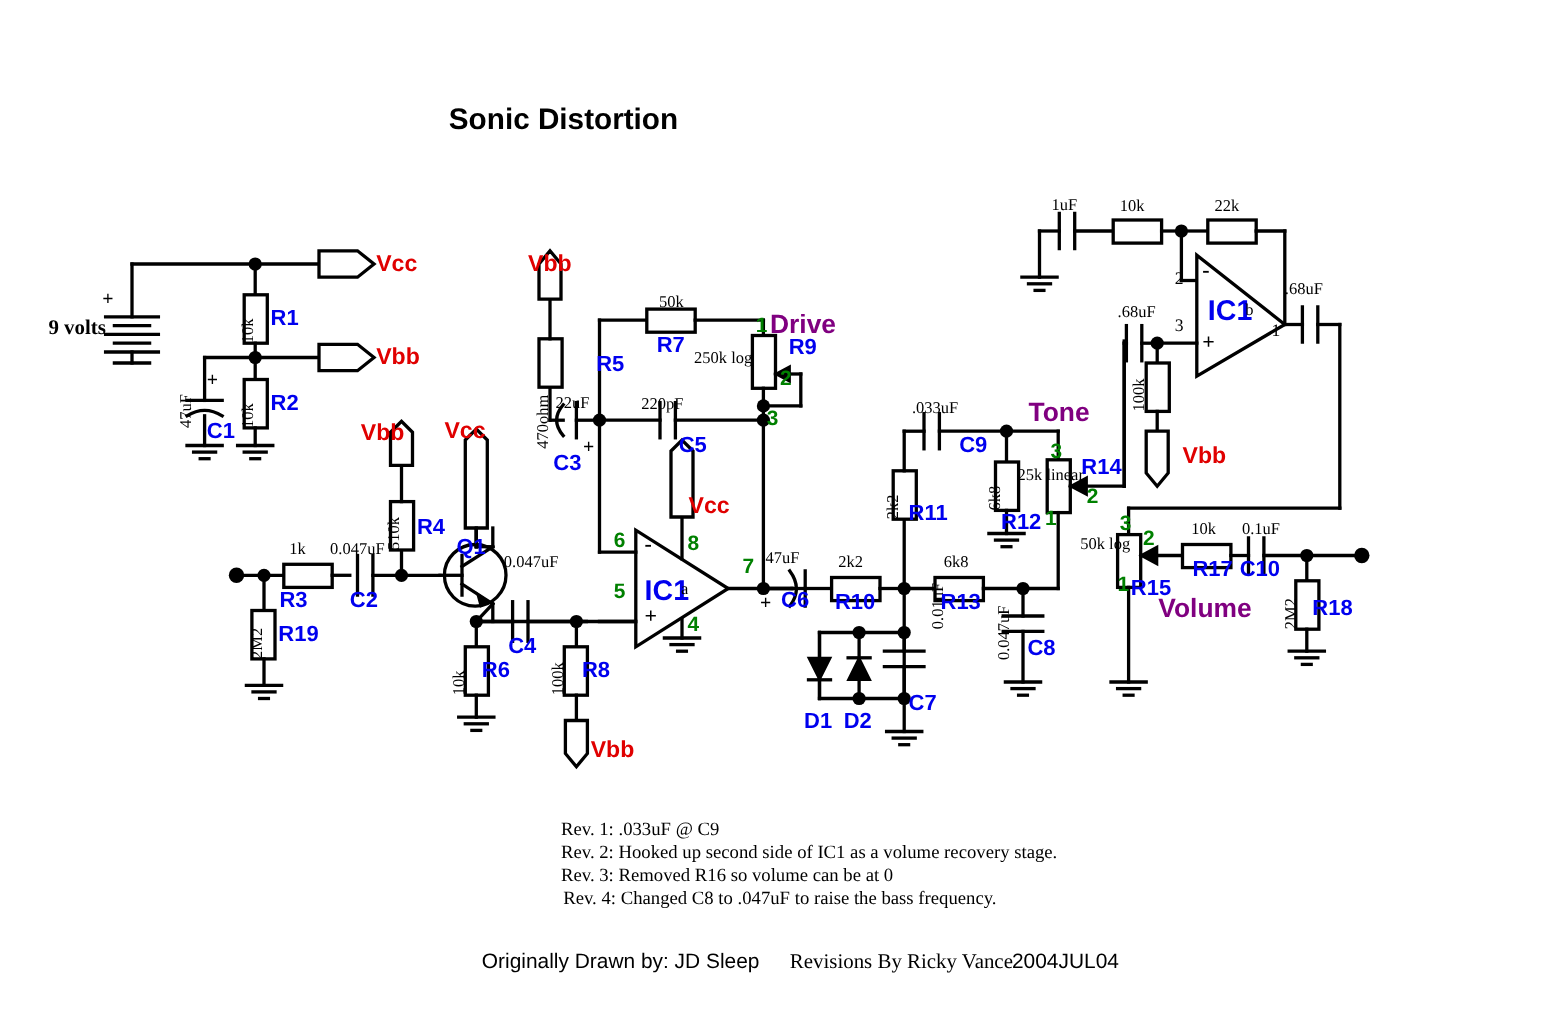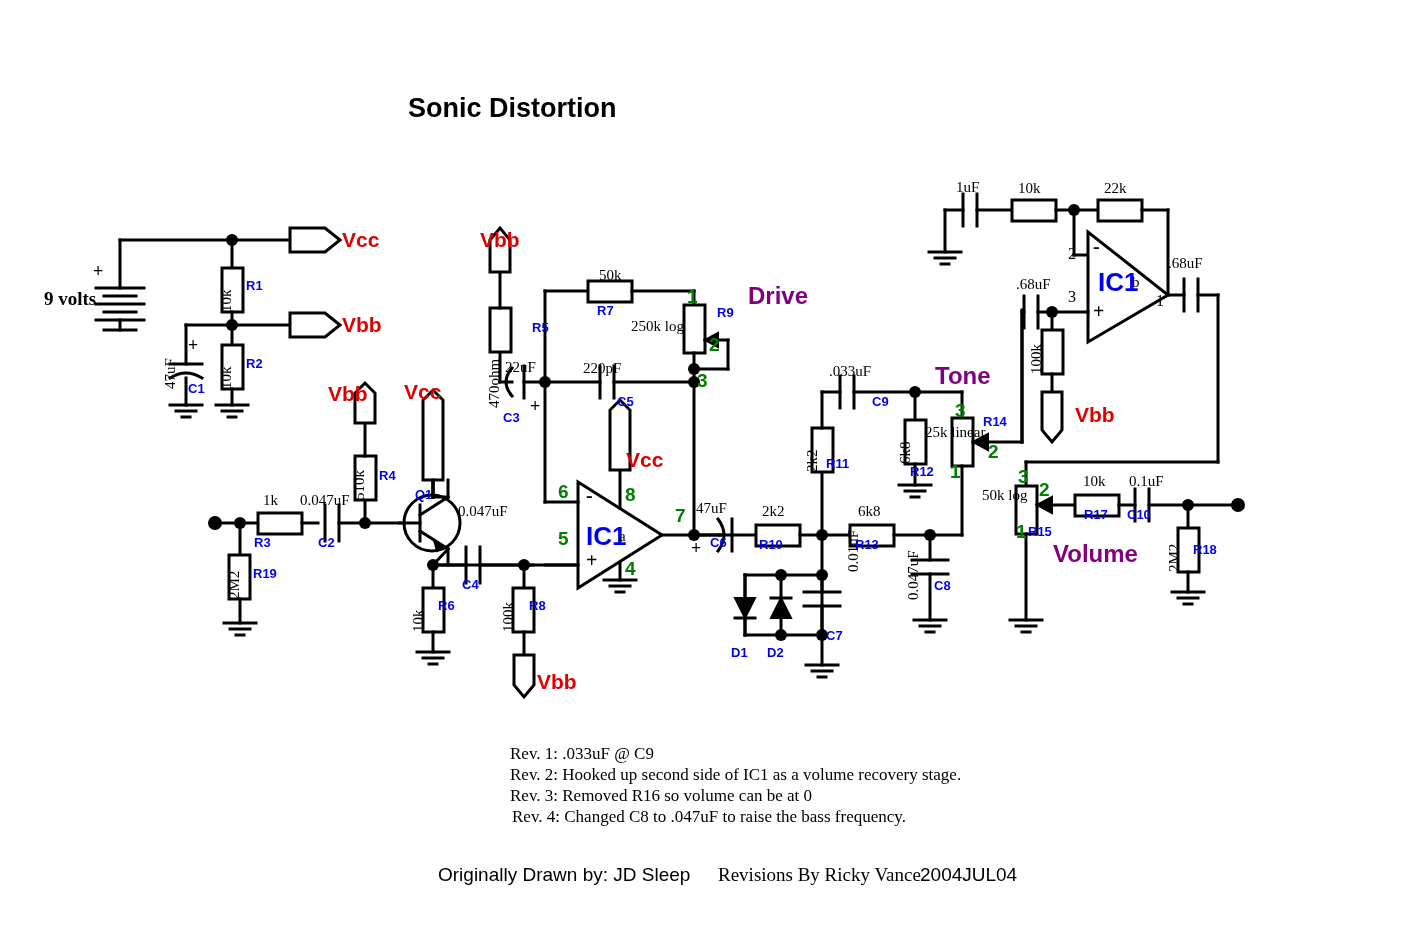--- a/index.html
+++ b/index.html
@@ -3,21 +3,21 @@
 <meta charset="utf-8">
 <style>
   html,body{margin:0;padding:0;background:#fff;}
   #root{position:relative;width:1404px;height:933px;background:#e5e5e5;
         font-family:"Liberation Serif",serif;overflow:hidden;}
   #svgwrap{position:absolute;left:0;top:0;width:1404px;height:933px;}
   .ttl{position:absolute;font-family:"Liberation Sans",sans-serif;font-weight:bold;
        font-size:27px;color:#000;white-space:nowrap;}
   .lbl{position:absolute;white-space:nowrap;color:#000;font-size:15px;
        font-family:"Liberation Serif",serif;}
-  .ref{position:absolute;white-space:nowrap;color:#0000ee;font-size:13px;font-weight:bold;
+  .ref{position:absolute;white-space:nowrap;color:#0000ee;font-size:20px;font-weight:bold;
        font-family:"Liberation Sans",sans-serif;}
   .pin{position:absolute;white-space:nowrap;color:#008000;font-size:19px;font-weight:bold;
        font-family:"Liberation Sans",sans-serif;}
   .net{position:absolute;white-space:nowrap;color:#e00000;font-size:21px;font-weight:bold;
        font-family:"Liberation Sans",sans-serif;}
   .ctl{position:absolute;white-space:nowrap;color:#800080;font-size:24px;font-weight:bold;
        font-family:"Liberation Sans",sans-serif;}
   .icn{position:absolute;white-space:nowrap;color:#0000ee;font-size:26px;font-weight:bold;
        font-family:"Liberation Sans",sans-serif;}
   .icsub{position:absolute;white-space:nowrap;color:#000;font-size:15px;
@@ -366,31 +366,31 @@
   <div class="lbl vert" style="left:410px;top:632px;">10k</div>
   <div class="ref" style="left:438px;top:598px;">R6</div>
   <div class="lbl" style="left:458px;top:503px;">0.047uF</div>
   <div class="ref" style="left:462px;top:577px;">C4</div>
   <div class="lbl vert" style="left:500px;top:632px;">100k</div>
   <div class="ref" style="left:529px;top:598px;">R8</div>
   <div class="net" style="left:537px;top:670px;">Vbb</div>
 
   <div class="net" style="left:480px;top:228px;">Vbb</div>
   <div class="lbl vert" style="left:486px;top:408px;">470ohm</div>
-  <div class="ref" style="left:532px;top:320px;">R5</div>
+  <div class="ref" style="left:514px;top:320px;padding-left:28px;">R5</div>
   <div class="lbl" style="left:505px;top:359px;">22uF</div>
   <div class="lbl" style="left:530px;top:396px;font-weight:bold;font-size:18px;">+</div>
   <div class="ref" style="left:503px;top:410px;">C3</div>
 
   <div class="lbl" style="left:599px;top:267px;">50k</div>
   <div class="ref" style="left:597px;top:303px;">R7</div>
   <div class="lbl" style="left:583px;top:360px;">220pF</div>
   <div class="ref" style="left:617px;top:394px;">C5</div>
 
-  <div class="ctl" style="left:700px;top:282px;margin-left:48px;">Drive</div>
+  <div class="ctl" style="left:700px;top:282px;">Drive</div>
   <div class="pin" style="left:687px;top:286px;">1</div>
   <div class="pin" style="left:709px;top:334px;">2</div>
   <div class="pin" style="left:697px;top:370px;">3</div>
   <div class="ref" style="left:700px;top:305px;margin-left:17px;">R9</div>
   <div class="lbl" style="left:631px;top:318px;line-height:17px;">250k log</div>
 
   <div class="icn" style="left:586px;top:521px;">IC1</div>
   <div class="icsub" style="left:619px;top:528px;">a</div>
   <div class="pin" style="left:558px;top:481px;">6</div>
   <div class="pin" style="left:558px;top:528px;">5</div>

